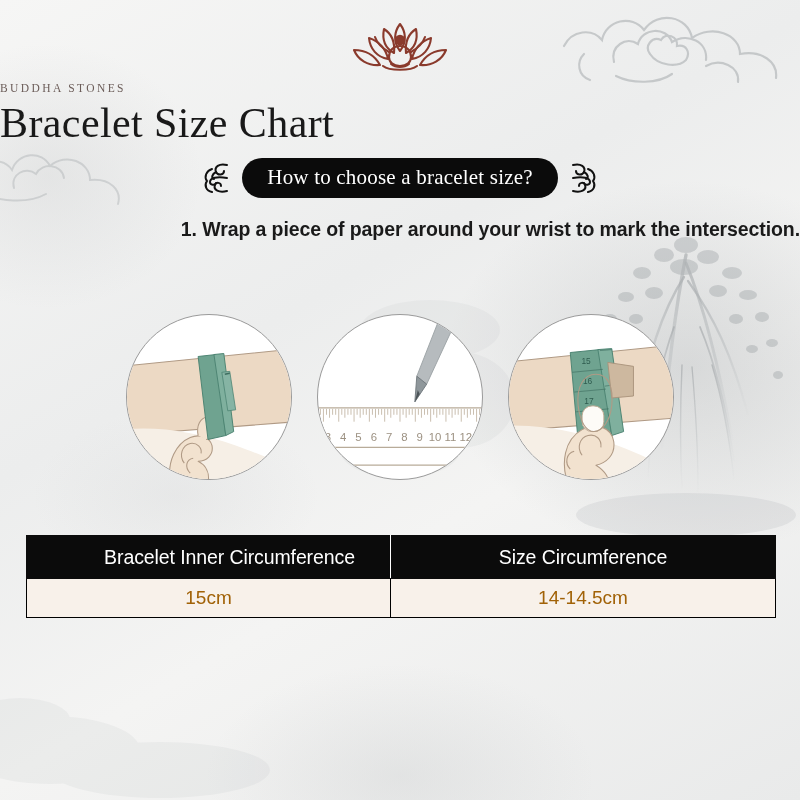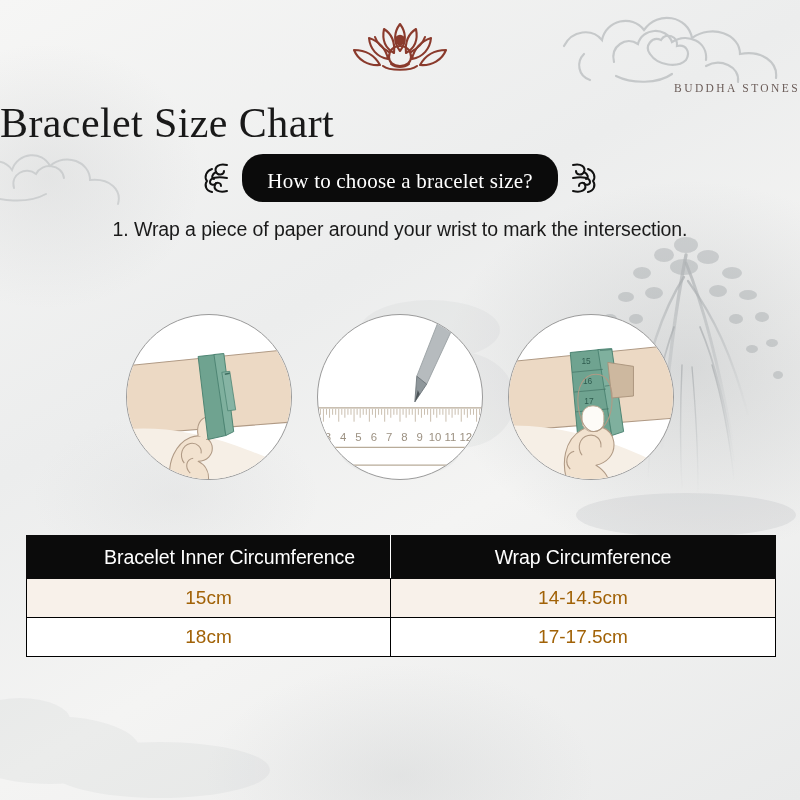--- a/index.html
+++ b/index.html
@@ -31,21 +31,21 @@
   #cloud-tr  { top: -12px;  right: 6px;  width: 240px; height: 150px; opacity: 0.50; }
   #cloud-tl  { top: 120px;  left: -30px; width: 185px; height: 115px; opacity: 0.38; }
   #ink-right { top: 215px;  right: -6px; width: 270px; height: 330px; opacity: 0.55; }
   #ink-bl    { bottom: 0;   left: -20px; width: 300px; height: 170px; opacity: 0.30; }
   #mist-mid  { top: 270px;  left: 300px; width: 260px; height: 230px; opacity: 0.30; }
 
   
   #logo-block {
     position: absolute;
     top: 18px; left: 0; right: 0;
-    text-align: right;
+    text-align: left;
   }
   #logo-mark { display: block; margin: 0 auto; }
   #logo-wordmark {
     display: block;
     margin-top: 2px;
     font-family: "Liberation Serif", serif;
     font-size: 11.5px;
     letter-spacing: 2.4px;
     color: #6b5c58;
     font-weight: 400;
@@ -71,42 +71,43 @@
     display: flex;
     align-items: center;
     justify-content: center;
     gap: 12px;
   }
   .flourish { width: 30px; height: 38px; flex: none; }
   #subtitle-pill {
     background: #0b0b0b;
     color: #ffffff;
     border-radius: 21px;
-    padding: 12px 25px 6px;
+    padding: 4px 25px 6px;
     font-family: "Liberation Serif", serif;
     font-size: 21px;
     line-height: 30px;
     letter-spacing: 0.2px;
     white-space: nowrap;
     text-align: center;
   }
 
   
   #instructions {
     position: absolute;
     top: 214px; left: 0; right: 0;
     text-align: center;
     color: #1a1a1a;
   }
   .instruction-line {
     font-family: "Liberation Sans", sans-serif;
     font-size: 19.5px;
     line-height: 30px;
-    font-weight: 400;
+    font-weight: 700;
     letter-spacing: -0.1px;
+    text-align: right;
   }
 
   
   #illustrations {
     position: absolute;
     top: 314px; left: 0; right: 0;
     height: 172px;
     display: flex;
     justify-content: center;
     gap: 25px;
@@ -459,28 +460,24 @@
   </div>
 
   <table id="size-table">
     <colgroup>
         <col class="c1">
         <col class="c2">
       </colgroup>
     <thead>
       <tr>
         <th>Bracelet Inner Circumference</th>
-        <th>Wrap Circumference</th>
+        <th>Size Circumference</th>
       </tr>
     </thead>
     <tbody id="size-table-body">
         <tr class="alt">
           <td>15cm</td>
           <td>14-14.5cm</td>
         </tr>
-        <tr>
-          <td>18cm</td>
-          <td>17-17.5cm</td>
-        </tr>
       </tbody>
   </table>
 
 </div>
 
 </body></html>

